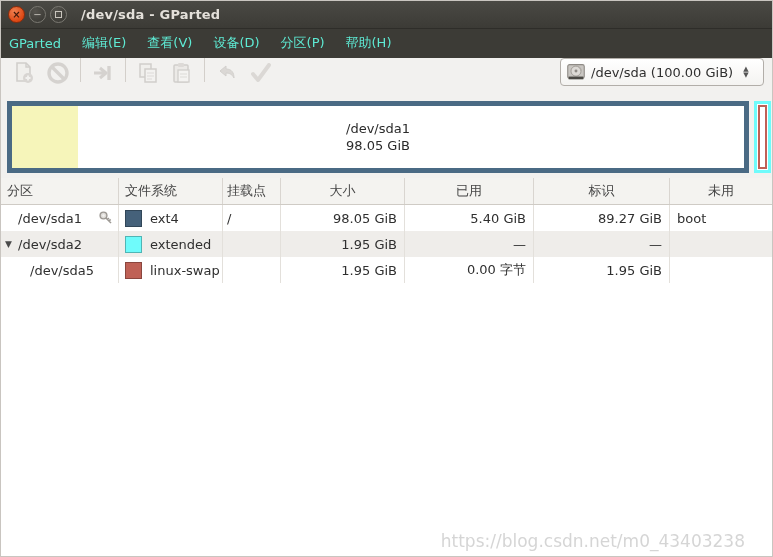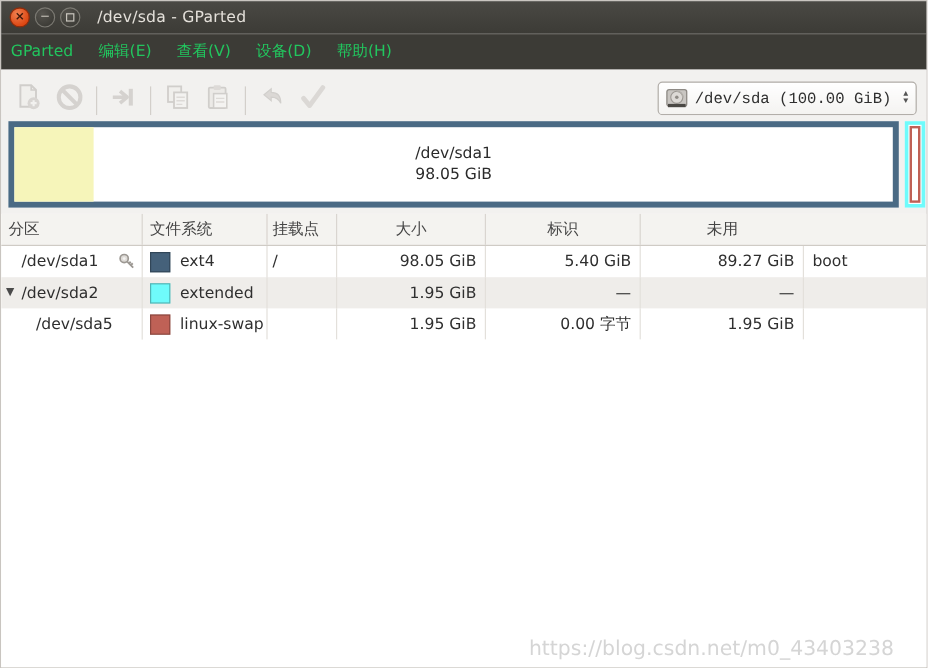--- a/index.html
+++ b/index.html
@@ -20,34 +20,34 @@
   }
   .winbtns { display:flex; gap:4px; align-items:center; }
   .winbtn {
     width:17px; height:17px; border-radius:50%;
     display:flex; align-items:center; justify-content:center;
     font-size:10px; line-height:1; cursor:default;
   }
   .winbtn.close { background:radial-gradient(circle at 35% 30%, #f08050, #dd4814 70%); border:1px solid #8f2b0a; color:#41180a; font-weight:bold; }
   .winbtn.minmax { background:radial-gradient(circle at 35% 30%, #56544e, #3d3c37 75%); border:1px solid #7b7972; color:#c9c5bd; }
   .winbtn .sq { width:7px; height:7px; border:1.5px solid #c9c5bd; display:block; }
-  .title-text { color:#e4e0da; font-weight:normal; margin-left:14px; letter-spacing:.2px; }
+  .title-text { color:#e4e0da; font-weight:bold; margin-left:14px; letter-spacing:.2px; }
 
   
   .menubar {
     height:29px; flex:0 0 29px; background:#3c3b36;
     display:flex; align-items:center; padding-left:1px;
   }
-  .menu-item { color:#22c55e; padding:5px 14px 6px 7px; cursor:default; }
+  .menu-item { color:#5eead4; padding:5px 14px 6px 7px; cursor:default; }
   .menu-item:first-child { padding-left:7px; }
 
   
   .toolbar {
     height:38px; flex:0 0 38px; background:#f2f1ef;
-    display:flex; align-items:flex-end; padding:0 8px 0 6px;font-family:Liberation Mono, monospace;
+    display:flex; align-items:flex-start; padding:0 8px 0 6px;
   }
   .tool-btn { width:34px; height:30px; display:flex; align-items:center; justify-content:center; }
   .tool-btn svg { opacity:.45; }
   .tool-sep { width:1px; height:24px; background:#d3cfca; margin:0 5px; }
   .toolbar-spacer { flex:1; }
   .device-combo {
     height:28px; min-width:204px;
     border:1px solid #b2aea9; border-radius:4px;
     background:linear-gradient(#ffffff,#f4f3f1);
     display:flex; align-items:center; padding:0 6px 0 4px; gap:4px;
@@ -127,20 +127,21 @@
         </div>
     </div>
     <div class="title-text">/dev/sda - GParted</div>
   </div>
 
   <div class="menubar">
     <div class="menu-item">GParted</div>
     <div class="menu-item">编辑(E)</div>
     <div class="menu-item">查看(V)</div>
     <div class="menu-item">设备(D)</div>
+    <div class="menu-item">分区(P)</div>
     <div class="menu-item">帮助(H)</div>
   </div>
 
   <div class="toolbar">
     <div class="tool-btn">
       <svg width="24" height="24" viewBox="0 0 24 24">
         <path d="M5 2 h9 l4 4 v14 h-13 z" fill="#efedea" stroke="#a9a5a0" stroke-width="1.6"></path>
         <path d="M14 2 v4 h4" fill="none" stroke="#a9a5a0" stroke-width="1.4"></path>
         <circle cx="16" cy="17" r="5" fill="#b9b5b0"></circle>
         <path d="M16 14.5 v5 M13.5 17 h5" stroke="#f4f3f1" stroke-width="1.8"></path>
@@ -212,20 +213,21 @@
       <div class="swap-part"></div>
     </div>
   </div>
 
   <div class="ptable">
     <div class="tgrid thead">
       <div class="cell" style="padding-left:6px">分区</div>
       <div class="cell" style="padding-left:6px">文件系统</div>
       <div class="cell">挂载点</div>
       <div class="cell center">大小</div>
+      <div class="cell center">已用</div>
       <div class="cell center">标识</div>
       <div class="cell center">未用</div>
     </div>
 
     <div class="tgrid trow">
       <div class="cell pcell">
         <span class="expander"></span>
         <span class="pname">/dev/sda1</span>
         <span class="lockwrap">
           <svg width="16" height="16" viewBox="0 0 16 16">

